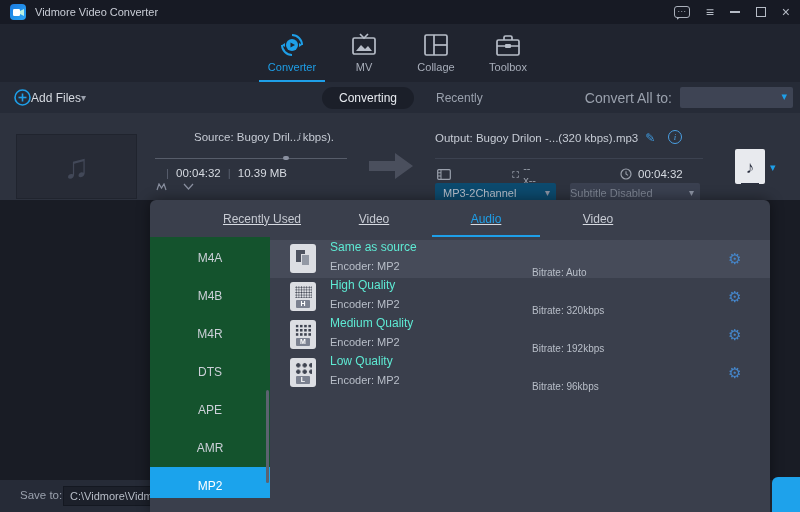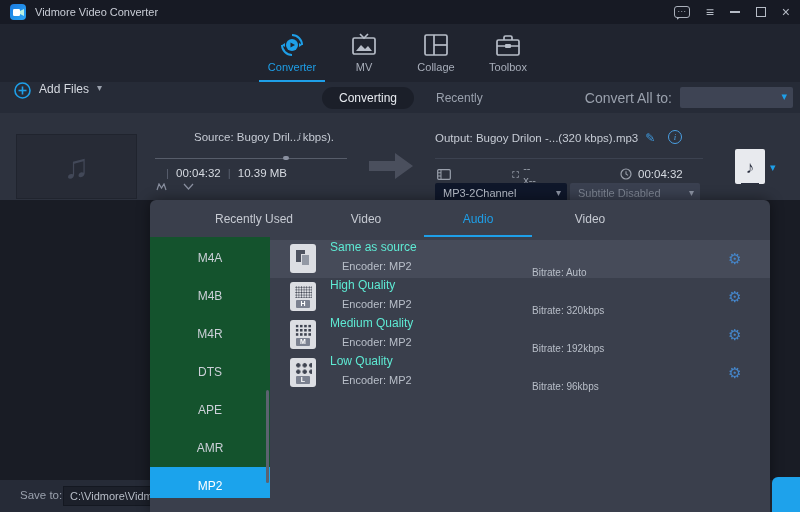--- a/index.html
+++ b/index.html
@@ -28,21 +28,21 @@
   .nav { position:absolute; top:24px; left:0; right:0; height:58px; background:#20242f;
     display:flex; justify-content:center; gap:2px; }
   .tab { width:70px; display:flex; flex-direction:column; align-items:center; padding-top:7px;
     position:relative; cursor:default; }
   .tab .ticon { height:28px; display:flex; align-items:center; justify-content:center; }
   .tab .tlabel { font-size:11px; color:#a7adb9; margin-top:2px; }
   .tab.active .tlabel { color:#1e9fe8; }
   .tab.active::after { content:""; position:absolute; bottom:0; left:2px; right:2px; height:2px; background:#1e9fe8; }
   
   .toolbar { position:absolute; top:82px; left:0; right:0; height:31px; background:#262b37; }
-  .addfiles { position:absolute; left:14px; top:0; height:31px; display:flex; align-items:flex-start; gap:8px; }
+  .addfiles { position:absolute; left:14px; top:0; height:31px; display:flex; align-items:center; }
   .addfiles .aflabel { font-size:12px; color:#d6dae1; }
   .addfiles .afarrow { font-size:10px; color:#9aa0ac; }
   .convtabs { position:absolute; left:322px; top:0; height:31px; display:flex; align-items:center; gap:22px; }
   .pill { background:#1b1f29; border-radius:12px; padding:4px 17px; font-size:12px; color:#e8ebf0; }
   .convertedlbl { font-size:12px; color:#9aa1ad; }
   .convertall { position:absolute; right:7px; top:0; height:31px; display:flex; align-items:center; gap:8px; }
   .convertall .calabel { font-size:14px; color:#9aa1ad; }
   .cadrop { width:113px; height:21px; background:#3e4454; border-radius:2px; position:relative; }
   .cadrop .caarrow { position:absolute; right:6px; top:3px; color:#1e9fe8; font-size:11px; }
   
@@ -62,43 +62,43 @@
   .bigarrow { position:absolute; left:369px; top:38px; }
   .outtitle { position:absolute; left:435px; top:18px; font-size:11.5px; color:#c6cbd4; display:flex; gap:7px; align-items:center; }
   .pencil { color:#3f9be0; font-size:12px; }
   .outinfo { position:absolute; left:668px; top:17px; width:14px; height:14px; border:1px solid #4aa0e4;
     border-radius:50%; color:#4aa0e4; font-size:9px; line-height:12px; text-align:center;
     font-family:"Liberation Serif",serif; font-style:italic; }
   .outdivider { position:absolute; left:435px; top:45px; width:268px; height:1px; background:#3c4250; }
   .outrow2 { position:absolute; left:437px; top:53px; height:16px; display:flex; align-items:center; }
   .resgroup { position:absolute; left:75px; display:flex; align-items:center; gap:4px; color:#9aa0ac; font-size:11px; }
   .clockgroup { position:absolute; left:183px; display:flex; align-items:center; gap:6px; font-size:11.5px; color:#d7dbe2; }
-  .drop1 { position:absolute; left:435px; top:70px; width:132px; height:20px; background:#0f172a;
+  .drop1 { position:absolute; left:435px; top:70px; width:121px; height:20px; background:#0c4a6e;
     border-radius:2px; font-size:11px; color:#b9bfca; line-height:20px; padding-left:8px; }
   .drop1 .darrow { position:absolute; right:6px; top:0; color:#8b92a2; font-size:10px; }
   .drop2 { position:absolute; left:570px; top:70px; width:130px; height:20px; background:#3a4050;
-    border-radius:2px; font-size:11px; color:#7d8492; line-height:20px; padding-left:8px; }
+    border-radius:2px; font-size:11px; color:#7d8492; line-height:20px; padding-left:0; }
   .drop2 .darrow { position:absolute; right:6px; top:0; color:#8b92a2; font-size:10px; }
   .musicbox { position:absolute; left:735px; top:36px; width:30px; height:35px; background:#e8eaee;
     border-radius:2px; display:flex; align-items:flex-end; justify-content:center; }
   .musicbox .smallnote { font-size:17px; color:#2b3040; line-height:30px; border-bottom:1.5px solid #2b3040; width:18px; text-align:center; }
   .musicarrow { position:absolute; left:770px; top:48px; color:#1e9fe8; font-size:11px; }
   
   .mainarea { position:absolute; top:200px; left:0; right:0; height:280px; background:#191c25; }
   .footer { position:absolute; top:480px; left:0; right:0; height:32px; background:#262b37; }
   .saveto { position:absolute; left:20px; top:9px; font-size:11.5px; color:#9aa1ad; }
   .savepath { position:absolute; left:63px; top:6px; width:210px; height:20px; background:#1c202a;
     border:1px solid #141821; color:#b8bec8; font-size:11px; padding:0 6px;
     font-family:"Liberation Sans",sans-serif; }
   .convertbtn { position:absolute; left:772px; top:477px; width:28px; height:35px; background:#1ea2eb;
     border:none; border-radius:6px 0 0 0; z-index:6; }
   
   .popup { position:absolute; left:150px; top:200px; width:620px; height:312px; background:#3a3f4c;
     border-radius:6px 6px 0 0; z-index:5; box-shadow:0 0 14px rgba(0,0,0,.45); }
-  .ptabs { position:absolute; top:0; left:8px; right:0; height:37px; display:flex; padding-left:40px; }
+  .ptabs { position:absolute; top:0; left:16px; right:0; height:37px; display:flex; padding-left:40px;text-decoration:underline; }
   .ptab { width:112px; display:flex; align-items:center; justify-content:center; font-size:12px;
     color:#c6cad2; position:relative; }
   .ptab.active { color:#1e9fe8; }
   .ptab.active::after { content:""; position:absolute; bottom:0; left:2px; right:2px; height:2px; background:#1e9fe8; }
   .psidebar { position:absolute; left:0; top:37px; width:120px; bottom:14px; background:#14532d;
     border-radius:0 0 0 0; padding-top:2px; overflow:hidden; }
   .fmt { height:38px; display:flex; align-items:center; justify-content:center; font-size:12px; color:#ccd0d8; }
   .fmt.sel { background:#1ba3ec; color:#ffffff; }
   .sscroll { position:absolute; right:1px; top:153px; width:3px; height:93px; background:#5c6270; border-radius:2px; }
   .plist { position:absolute; left:120px; top:37px; right:0; bottom:0; padding-top:3px; }
@@ -109,21 +109,21 @@
   .copywrap { position:relative; width:26px; height:29px; }
   .copyA { position:absolute; left:6px; top:6px; width:9px; height:12px; background:#4d525f; }
   .copyB { position:absolute; left:11px; top:10px; width:9px; height:12px; background:#9298a4; border:1px solid #dcdee3; }
   .dots { width:17px; height:12px;
     background-image:radial-gradient(circle,#3e4350 0.8px,transparent 0.95px); background-size:2.6px 2.6px; }
   .dots.m { background-image:radial-gradient(circle,#3e4350 1.2px,transparent 1.35px); background-size:4.2px 4.2px; }
   .dots.l { background-image:radial-gradient(circle,#3e4350 2px,transparent 2.2px); background-size:6.5px 6.5px; }
   .qbadge { margin-top:2px; width:14px; height:8px; background:#7b8190; color:#fff; font-size:7px;
     line-height:8px; text-align:center; border-radius:1px; font-weight:bold; }
   .pname { position:absolute; left:60px; top:0; font-size:12px; color:#5eead4; }
-  .penc { position:absolute; left:72px; top:20px; font-size:11px; color:#b9bfc9; }
+  .penc { position:absolute; left:60px; top:20px; font-size:11px; color:#b9bfc9; }
   .pbit { position:absolute; left:262px; top:27px; font-size:10px; color:#b9bfc9; }
   .pgear { position:absolute; left:458px; top:9px; font-size:15px; color:#4585c8; line-height:20px;
     background:none; border:none; cursor:default; }
 </style>
 </head>
 <body>
 
 <div class="app">
 
   <div class="titlebar">

